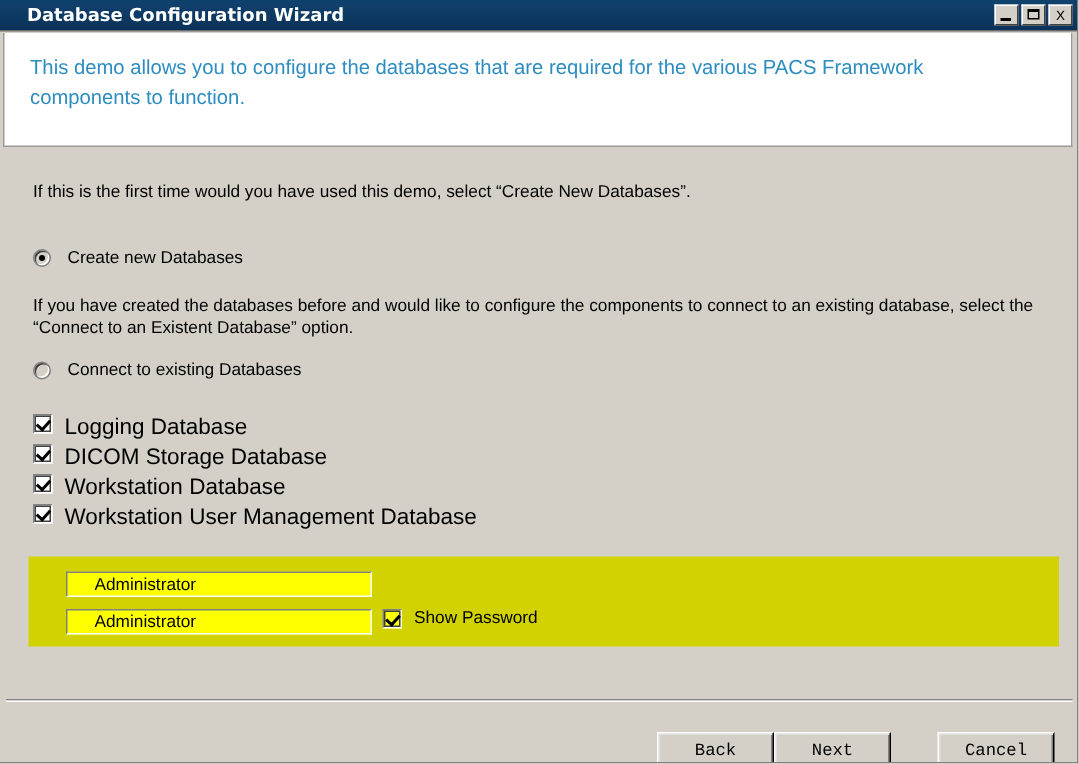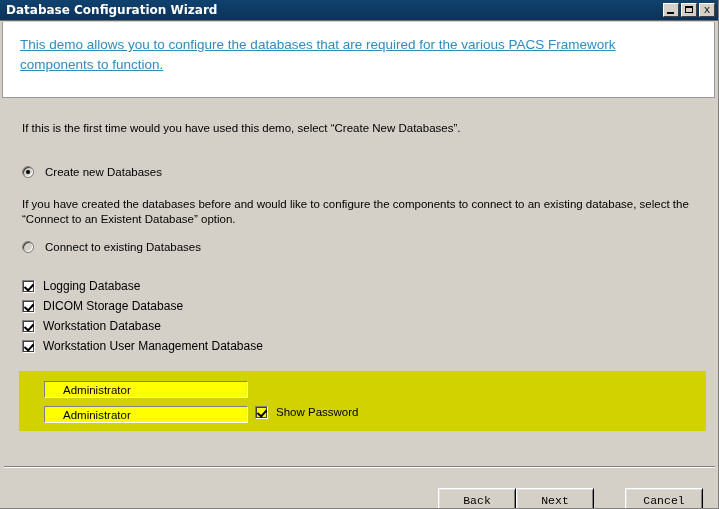--- a/index.html
+++ b/index.html
@@ -34,21 +34,21 @@
     background: linear-gradient(to bottom, #10426e 0%, #0b3259 100%);
     display: flex;
     align-items: center;
     box-sizing: border-box;
     border-bottom: 1px solid #6b6b6b;
   }
   #title-text {
     color: #ffffff;
     font-size: 12px;
     font-weight: bold;
-    padding-left: 6px;
+    padding-left: 18px;
     letter-spacing: 0px;
     white-space: nowrap;
     font-family: "DejaVu Sans", sans-serif;
   }
   .titlebar-spacer { flex: 1 1 auto; }
   #titlebar-buttons {
     display: flex;
     align-items: center;
     padding-right: 4px;
     gap: 2px;
@@ -106,21 +106,20 @@
   }
   #header-text {
     position: absolute;
     left: 17px;
     top: 13px;
     width: 660px;
     color: #2d8cc0;
     font-size: 13.5px;
     line-height: 20px;
     font-family: "Liberation Sans", sans-serif;
-    text-decoration: underline;
   }
 
   
   #body {
     position: absolute;
     left: 2px;
     top: 99px;
     width: 713px;
     height: 366px;
     background: #d4d0c8;
@@ -167,23 +166,23 @@
   .radio-label { margin-left: 11px; white-space: nowrap; }
 
   
   #checklist {
     position: absolute;
     left: 20px;
     top: 177px;
   }
   .check-row {
     display: flex;
-    align-items: center;
+    align-items: flex-start;
     height: 20px;
-    font-size: 12px;
+    font-size: 15px;
     color: #000;
   }
   .checkbox {
     width: 13px;
     height: 13px;
     background: #ffffff;
     border: 1px solid;
     border-color: #808080 #ffffff #ffffff #808080;
     outline: 1px solid #404040;
     outline-offset: -2px;

